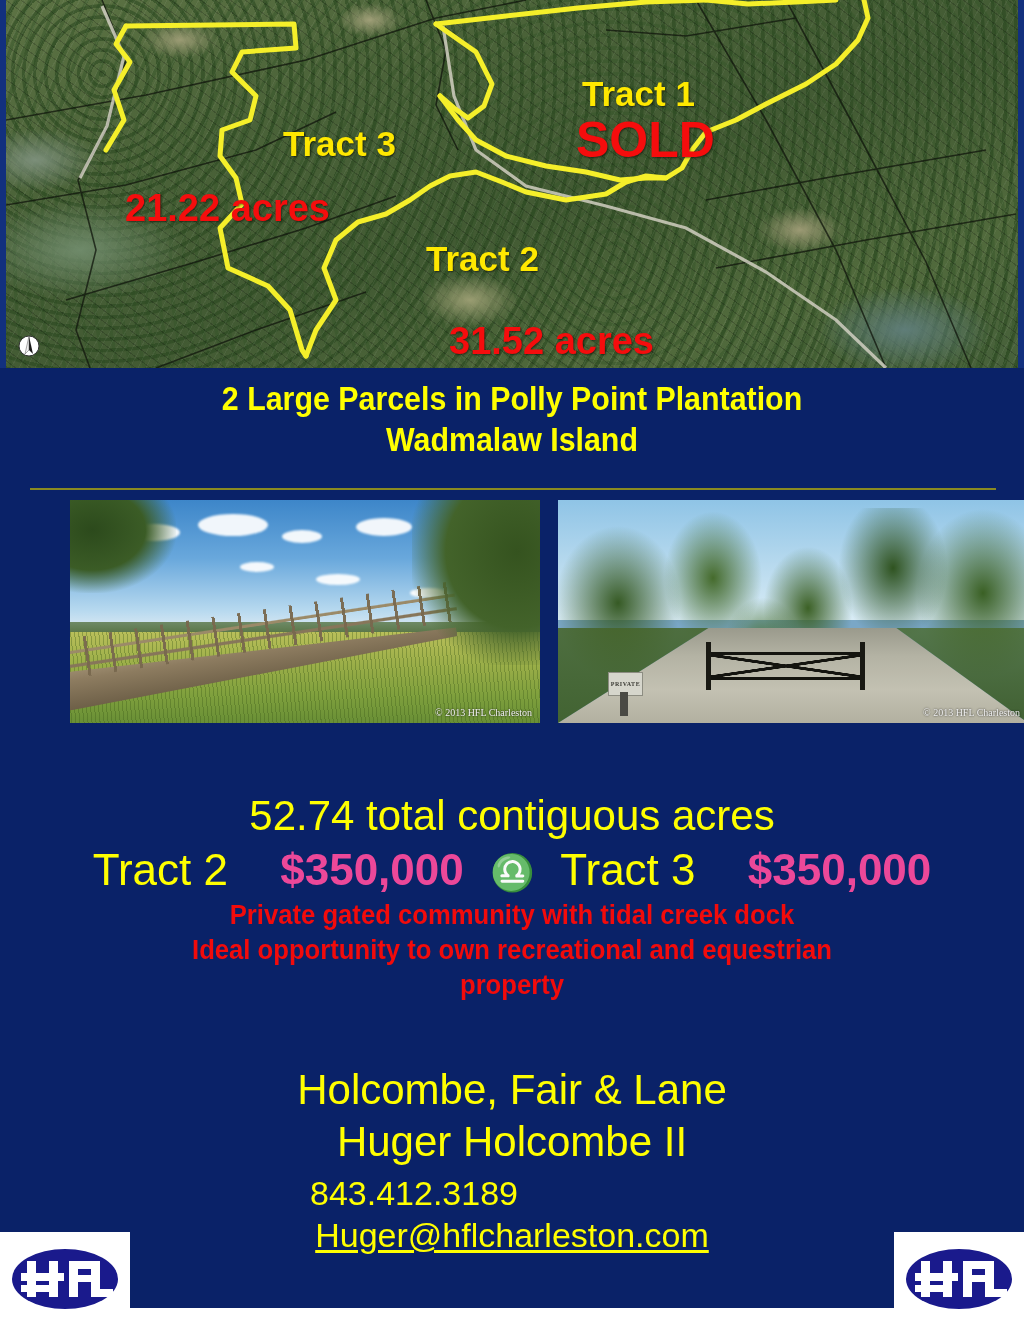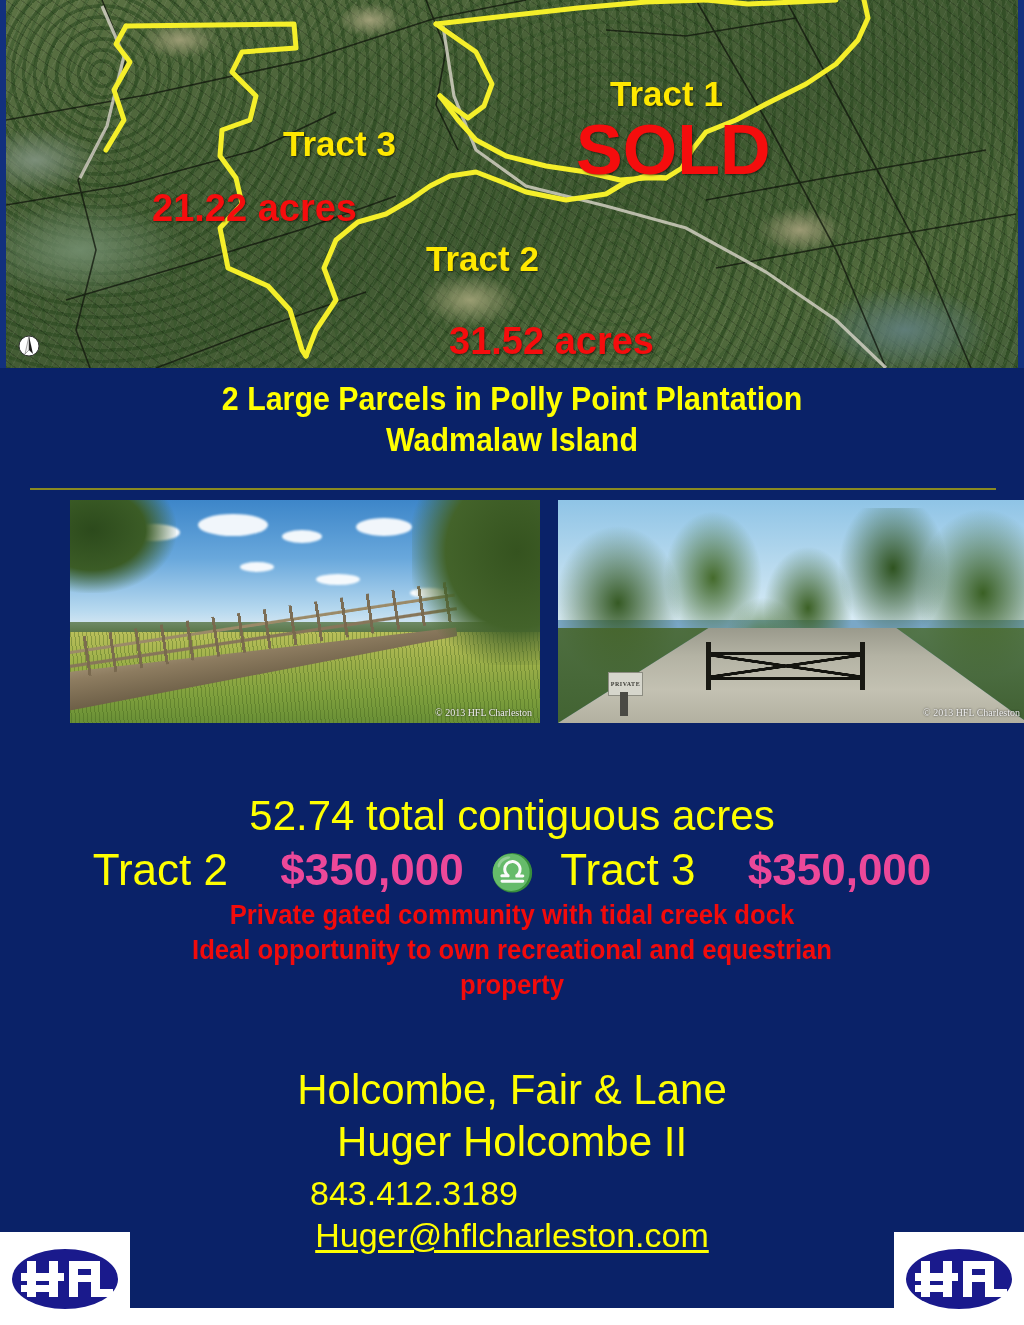--- a/index.html
+++ b/index.html
@@ -57,24 +57,24 @@
   .map-label {
     position: absolute;
     font-family: "Liberation Sans", sans-serif;
     font-weight: bold;
     line-height: 1;
     white-space: nowrap;
   }
   .lbl-yellow { color: #ffe800; text-shadow: 1px 1px 2px rgba(0,0,0,0.55); }
   .lbl-red    { color: #f50d0d; text-shadow: 1px 1px 2px rgba(0,0,0,0.5); }
 
-  #lbl-tract1   { left: 604px; top: 76px;  font-size: 35px; }
-  #lbl-sold     { left: 570px; top: 115px; font-size: 70px; }
+  #lbl-tract1   { left: 576px; top: 76px;  font-size: 35px; }
+  #lbl-sold     { left: 570px; top: 115px; font-size: 50px; }
   #lbl-tract3   { left: 277px; top: 126px; font-size: 35px; }
-  #lbl-acres3   { left: 146px; top: 189px; font-size: 38px; }
+  #lbl-acres3   { left: 119px; top: 189px; font-size: 38px; }
   #lbl-tract2   { left: 420px; top: 241px; font-size: 35px; }
   #lbl-acres2   { left: 443px; top: 322px; font-size: 38px; }
 
   .compass {
     position: absolute;
     left: 12px; top: 334px;
     width: 22px; height: 24px;
   }
 
   

